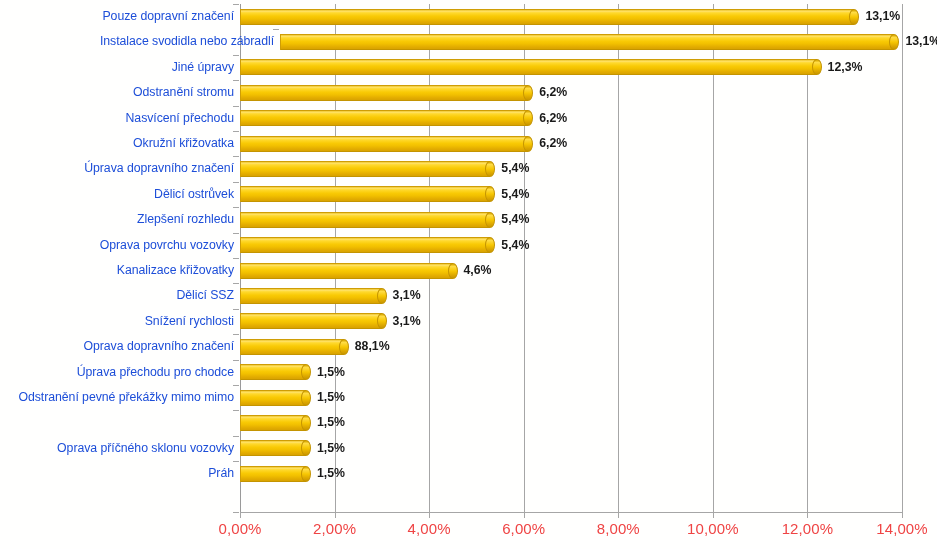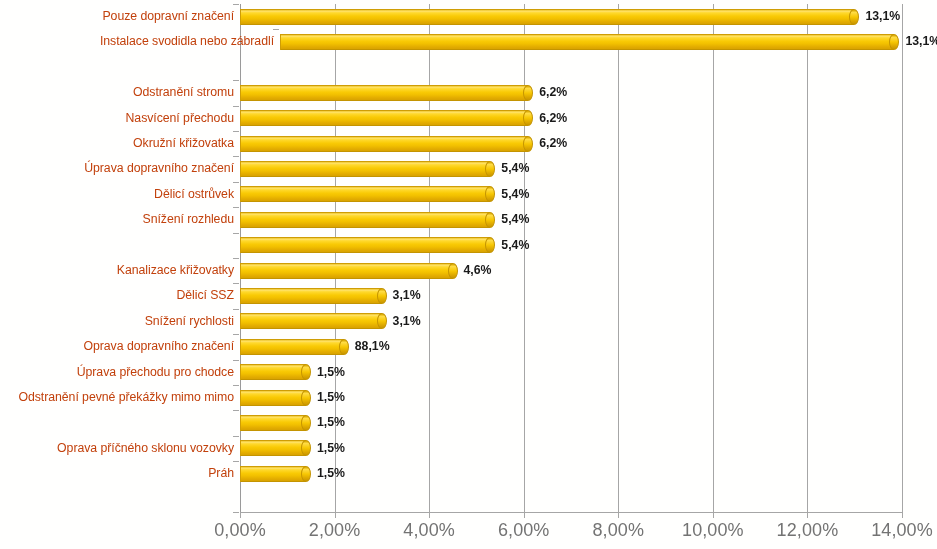--- a/index.html
+++ b/index.html
@@ -66,22 +66,22 @@
     position: absolute;
     left: 0;
     top: 520px;
     width: 937px;
     height: 22px;
   }
   .xlabel {
     position: absolute;
     top: 0;
     transform: translateX(-50%);
-    font-size: 18px;
-    color: #737373;
+    font-size: 15px;
+    color: #ef4444;
     white-space: nowrap;
     letter-spacing: 0.1px;
   }
 
   
   .rows {
     position: absolute;
     left: 0;
     top: 4px;
     width: 937px;
@@ -94,21 +94,21 @@
     height: 26px;
   }
 
   .cat-label {
     position: absolute;
     right: 703px;          
     top: 0;
     height: 26px;
     line-height: 26px;
     font-size: 12.3px;
-    color: #c2410c;
+    color: #1d4ed8;
     white-space: nowrap;
     text-align: right;
     letter-spacing: -0.05px;
   }
 
   
   .ytick {
     position: absolute;
     left: 233px;
     width: 6px;
@@ -217,20 +217,30 @@
       <div class="row" style="top: 25.4px; height: 25.4px; margin-left: 40px;">
         <div class="cat-label" style="height: 25.4px; line-height: 25.4px;">Instalace svodidla nebo zábradlí</div>
         <div class="ytick" style="top: 0px;"></div>
         <div class="bar-wrap" title="Instalace svodidla nebo zábradlí 13,1%" style="width: 619.443px; top: 4.7px;">
           <div class="bar-body"></div>
           <div class="bar-leftedge"></div>
           <div class="bar-cap"></div>
         </div>
         <div class="value-label" style="left: 865.443px; height: 25.4px; line-height: 25.4px;">13,1%</div>
       </div>
+      <div class="row" style="top: 50.8px; height: 25.4px;">
+        <div class="cat-label" style="height: 25.4px; line-height: 25.4px;">Jiné úpravy</div>
+        <div class="ytick" style="top: 0px;"></div>
+        <div class="bar-wrap" title="Jiné úpravy 12,3%" style="width: 581.614px; top: 4.7px;">
+          <div class="bar-body"></div>
+          <div class="bar-leftedge"></div>
+          <div class="bar-cap"></div>
+        </div>
+        <div class="value-label" style="left: 827.614px; height: 25.4px; line-height: 25.4px;">12,3%</div>
+      </div>
       <div class="row" style="top: 76.2px; height: 25.4px;">
         <div class="cat-label" style="height: 25.4px; line-height: 25.4px;">Odstranění stromu</div>
         <div class="ytick" style="top: 0px;"></div>
         <div class="bar-wrap" title="Odstranění stromu 6,2%" style="width: 293.171px; top: 4.7px;">
           <div class="bar-body"></div>
           <div class="bar-leftedge"></div>
           <div class="bar-cap"></div>
         </div>
         <div class="value-label" style="left: 539.171px; height: 25.4px; line-height: 25.4px;">6,2%</div>
       </div>
@@ -268,30 +278,31 @@
         <div class="cat-label" style="height: 25.4px; line-height: 25.4px;">Dělicí ostrůvek</div>
         <div class="ytick" style="top: 0px;"></div>
         <div class="bar-wrap" title="Dělicí ostrůvek 5,4%" style="width: 255.343px; top: 4.7px;">
           <div class="bar-body"></div>
           <div class="bar-leftedge"></div>
           <div class="bar-cap"></div>
         </div>
         <div class="value-label" style="left: 501.343px; height: 25.4px; line-height: 25.4px;">5,4%</div>
       </div>
       <div class="row" style="top: 203.2px; height: 25.4px;">
-        <div class="cat-label" style="height: 25.4px; line-height: 25.4px;">Snížení rozhledu</div>
+        <div class="cat-label" style="height: 25.4px; line-height: 25.4px;">Zlepšení rozhledu</div>
         <div class="ytick" style="top: 0px;"></div>
         <div class="bar-wrap" title="Zlepšení rozhledu 5,4%" style="width: 255.343px; top: 4.7px;">
           <div class="bar-body"></div>
           <div class="bar-leftedge"></div>
           <div class="bar-cap"></div>
         </div>
         <div class="value-label" style="left: 501.343px; height: 25.4px; line-height: 25.4px;">5,4%</div>
       </div>
       <div class="row" style="top: 228.6px; height: 25.4px;">
+        <div class="cat-label" style="height: 25.4px; line-height: 25.4px;">Oprava povrchu vozovky</div>
         <div class="ytick" style="top: 0px;"></div>
         <div class="bar-wrap" title="Oprava povrchu vozovky 5,4%" style="width: 255.343px; top: 4.7px;">
           <div class="bar-body"></div>
           <div class="bar-leftedge"></div>
           <div class="bar-cap"></div>
         </div>
         <div class="value-label" style="left: 501.343px; height: 25.4px; line-height: 25.4px;">5,4%</div>
       </div>
       <div class="row" style="top: 254px; height: 25.4px;">
         <div class="cat-label" style="height: 25.4px; line-height: 25.4px;">Kanalizace křižovatky</div>

